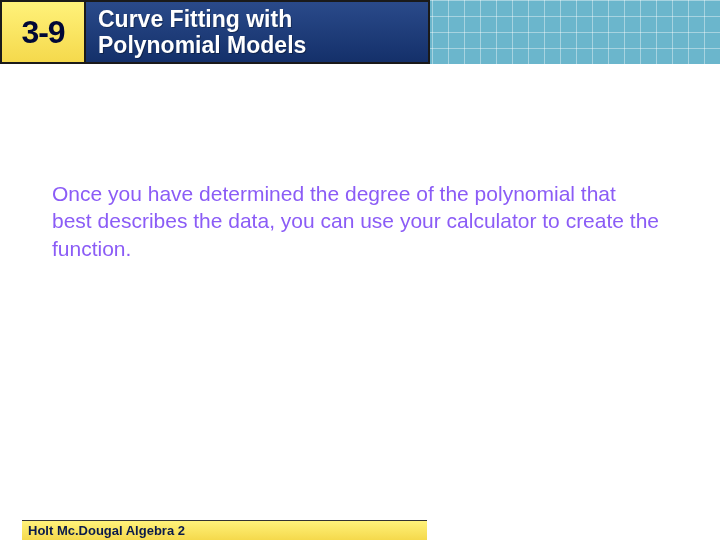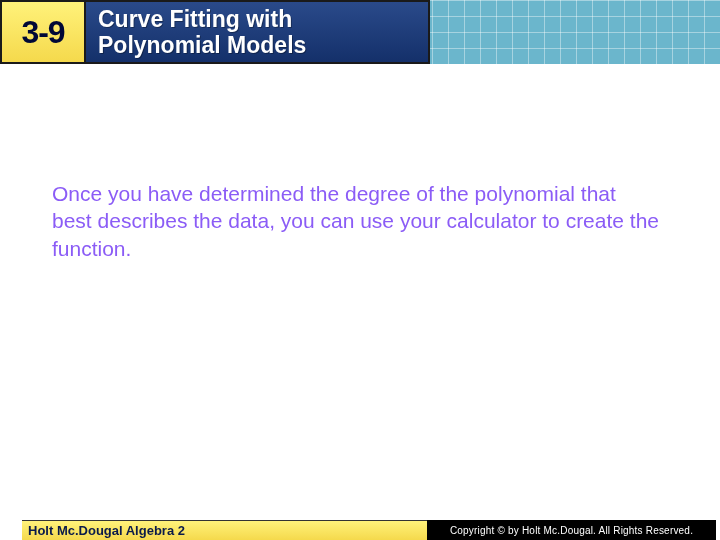--- a/index.html
+++ b/index.html
@@ -118,14 +118,13 @@
     </div>
   </div>
 </div>
 
 <div class="content">
   <p class="body-text">Once you have determined the degree of the polynomial that best describes the data, you can use your calculator to create the function.</p>
 </div>
 
 <div class="footer">
   <div class="footer-left">Holt Mc.Dougal Algebra 2</div>
-  <div class="footer-right">Copyright © by Holt Mc.Dougal. All Rights Reserved.</div>
 </div>
 
 </body></html>

